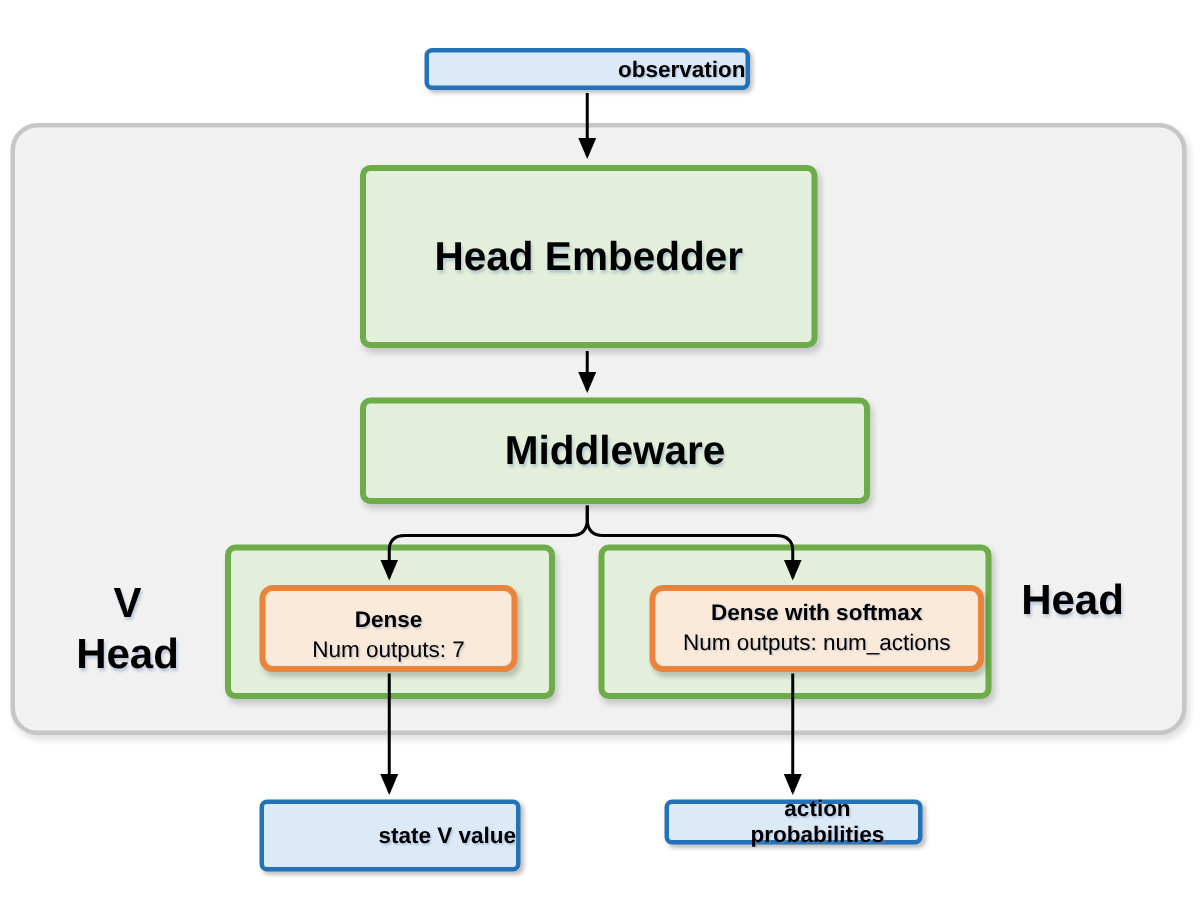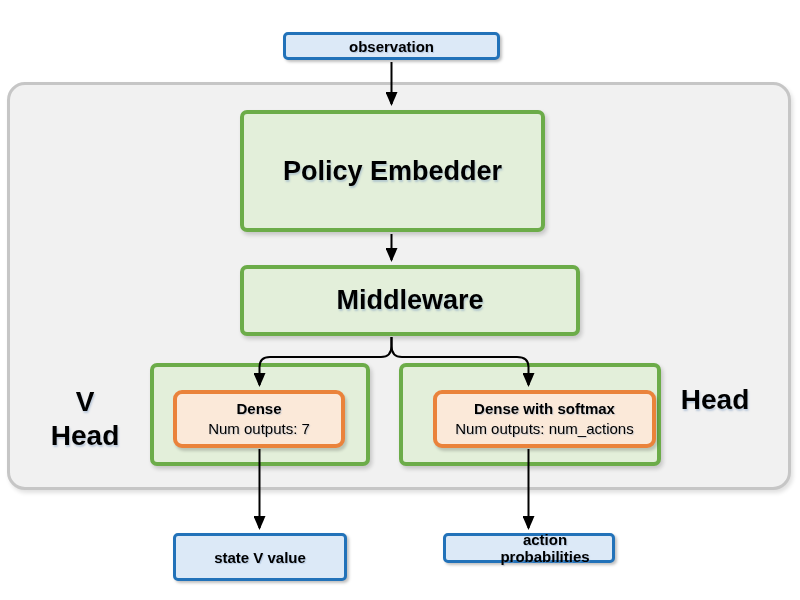--- a/index.html
+++ b/index.html
@@ -22,20 +22,21 @@
   }
 
   .blue-box {
     background: var(--blue-fill);
     border: 3px solid var(--blue-border);
     border-radius: 5px;
     font-weight: bold; font-size: 15px; color: #000;
     box-shadow: 2px 2px 3px rgba(0,0,0,0.25);
     text-shadow: 1px 1px 1px rgba(130,160,200,0.45);
     z-index: 5;
+    justify-content: flex-end;
   }
   .green-box {
     background: var(--green-fill);
     border: 4px solid var(--green-border);
     border-radius: 7px;
     box-shadow: 2px 3px 4px rgba(0,0,0,0.18);
     z-index: 2;
   }
   .green-box.major { font-weight: bold; font-size: 27px; color: #000;
     text-shadow: 1px 2px 2px rgba(120,150,190,0.45); }
@@ -48,21 +49,21 @@
     flex-direction: column;
     font-size: 15px; color: #000; line-height: 20px;
     text-shadow: 1px 1px 1px rgba(130,160,200,0.4);
   }
   .orange-box .t { font-weight: bold; }
 
   #observation        { left: 283px; top: 32px;  width: 217px; height: 28px; }
   #input-embedder     { left: 240px; top: 110px; width: 305px; height: 122px; }
   #middleware         { left: 240px; top: 265px; width: 340px; height: 71px; }
   #v-head-group       { left: 150px; top: 363px; width: 220px; height: 103px; }
-  #v-dense            { left: 173px; top: 390px; width: 172px; height: 58px; }
+  #v-dense            { left: 173px; top: 390px; width: 172px; height: 58px; justify-content: flex-end; }
   #policy-head-group  { left: 399px; top: 363px; width: 262px; height: 103px; }
   #policy-dense       { left: 417px; top: 390px; width: 223px; height: 58px; margin-left: 16px; }
   #state-v-value      { left: 173px; top: 533px; width: 174px; height: 48px; }
   #action-probs       { left: 443px; top: 533px; width: 172px; height: 30px; padding-left: 32px; }
 
   .head-label {
     position: absolute; z-index: 4;
     font-weight: bold; font-size: 28px; line-height: 34px;
     color: #000; text-align: center;
     text-shadow: 1px 2px 2px rgba(120,150,190,0.45);
@@ -82,21 +83,21 @@
 
 <div class="stage">
 
   <div class="box container-box"></div>
 
   <div class="box blue-box" id="observation">
     <span>observation</span>
   </div>
 
   <div class="box green-box major" id="input-embedder">
-    <span>Policy Embedder</span>
+    <span>Head Embedder</span>
   </div>
 
   <div class="box green-box major" id="middleware">
     <span>Middleware</span>
   </div>
 
   <div class="box green-box" id="v-head-group"></div>
   <div class="box orange-box" id="v-dense">
     <span class="t">Dense</span>
     <span>Num outputs: 7</span>

